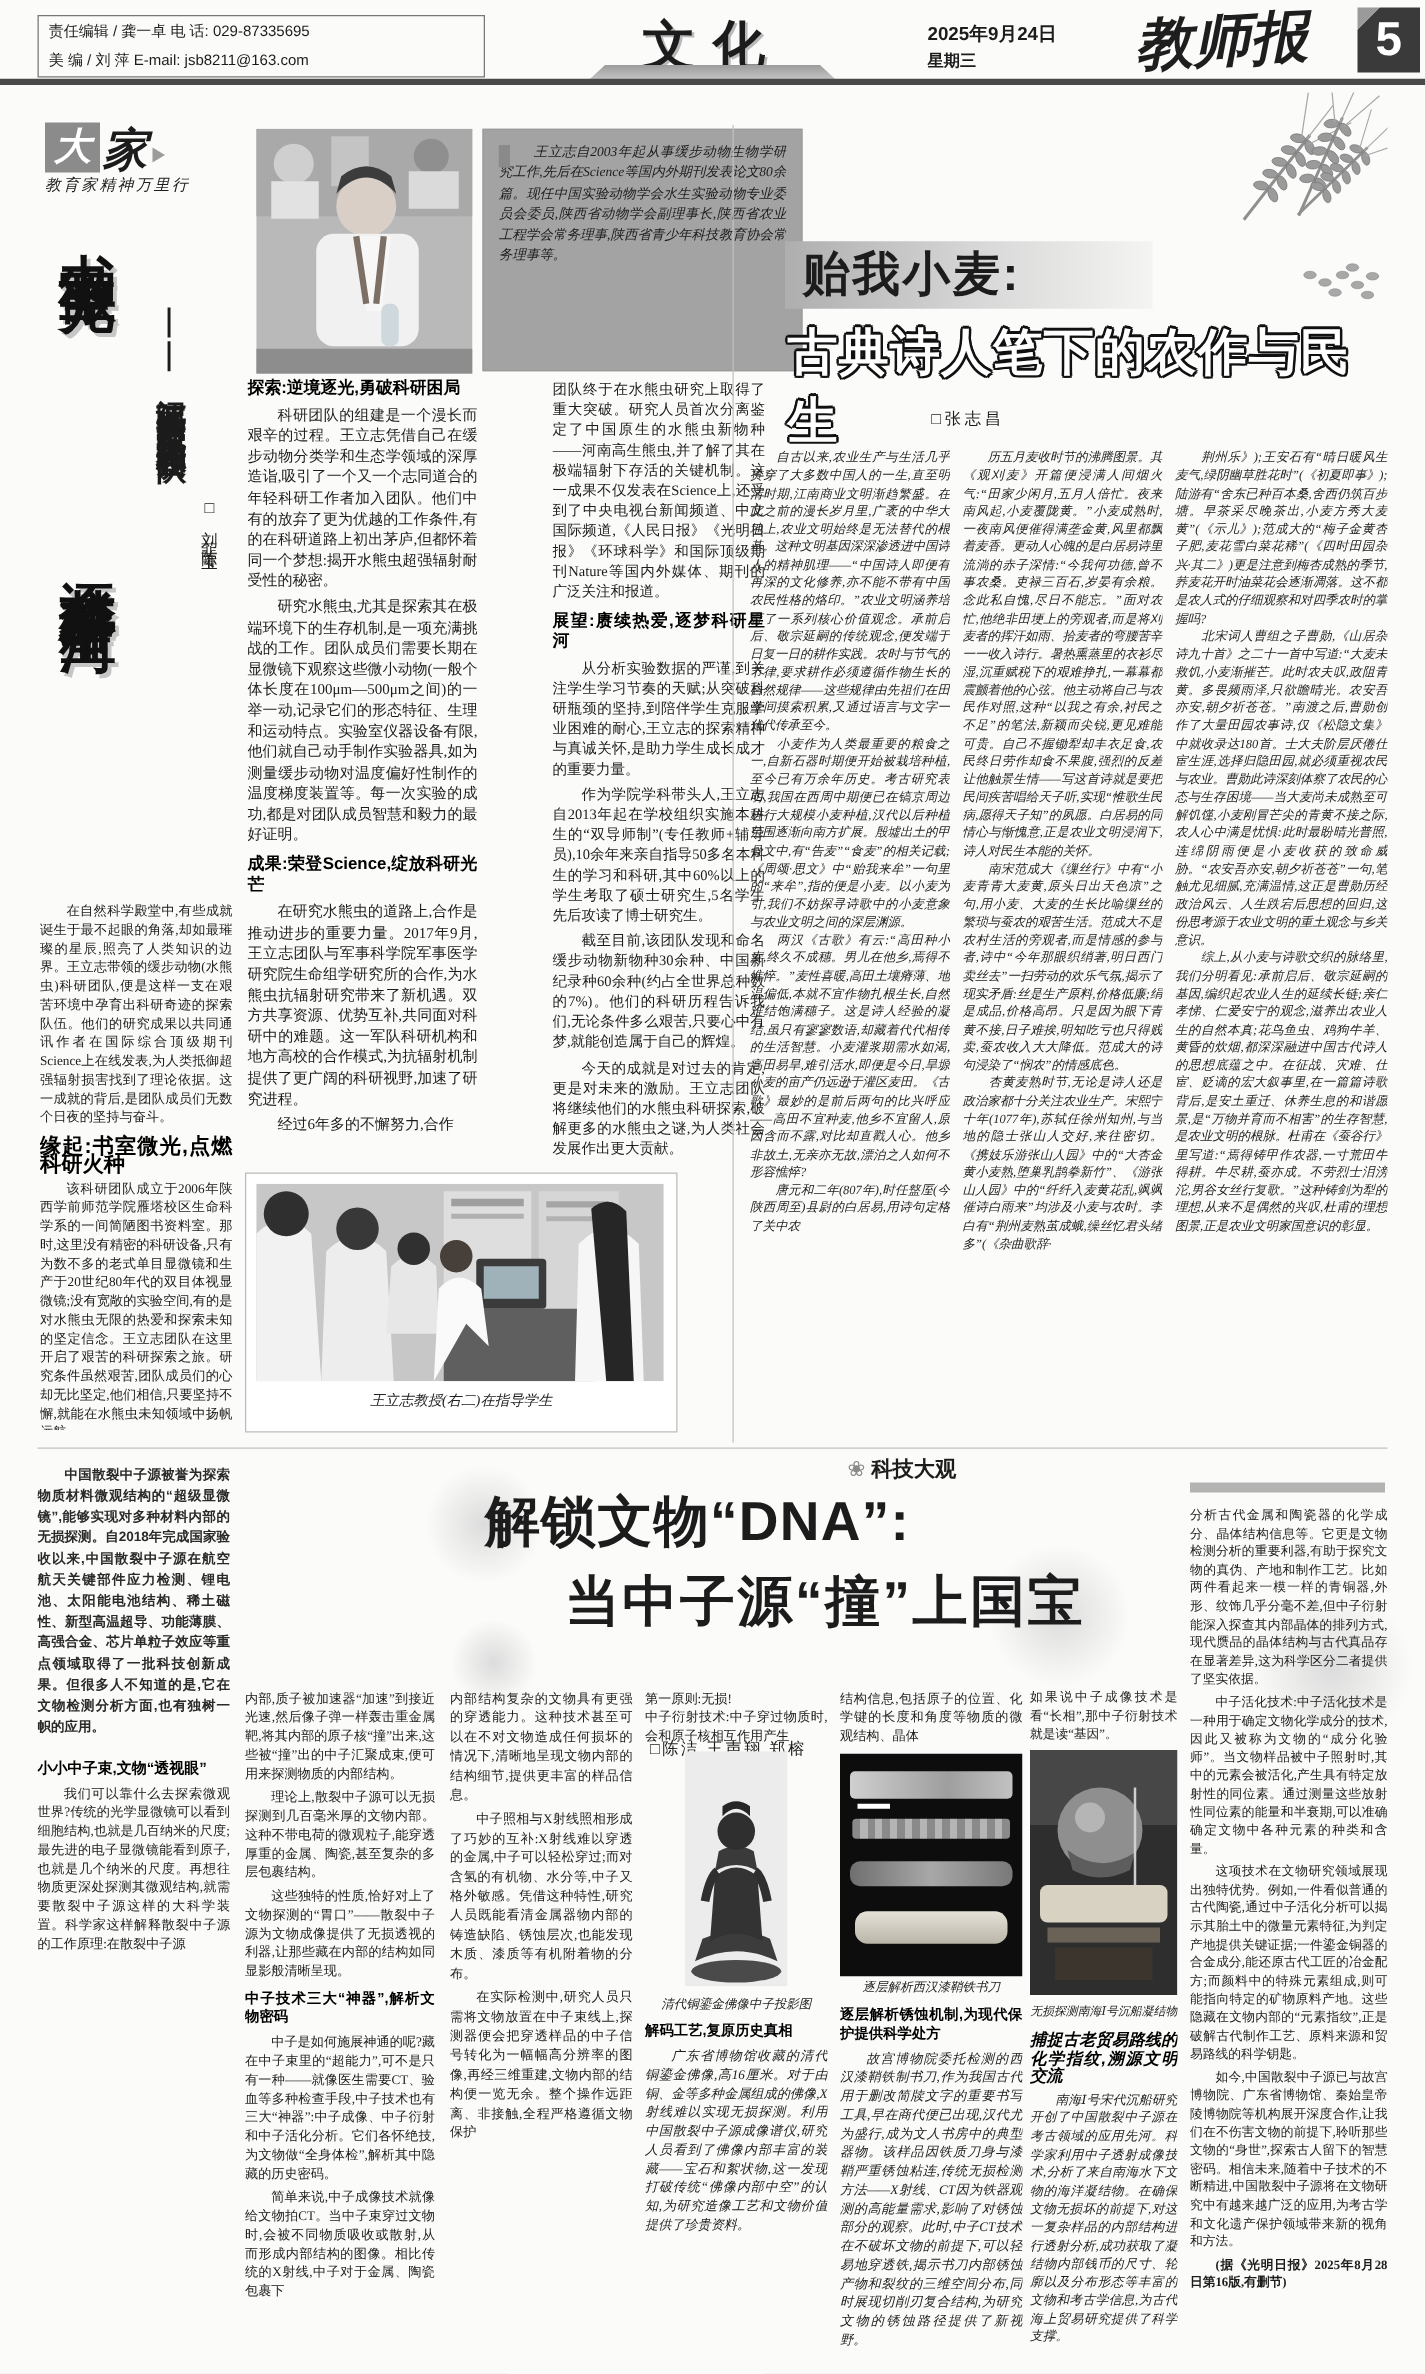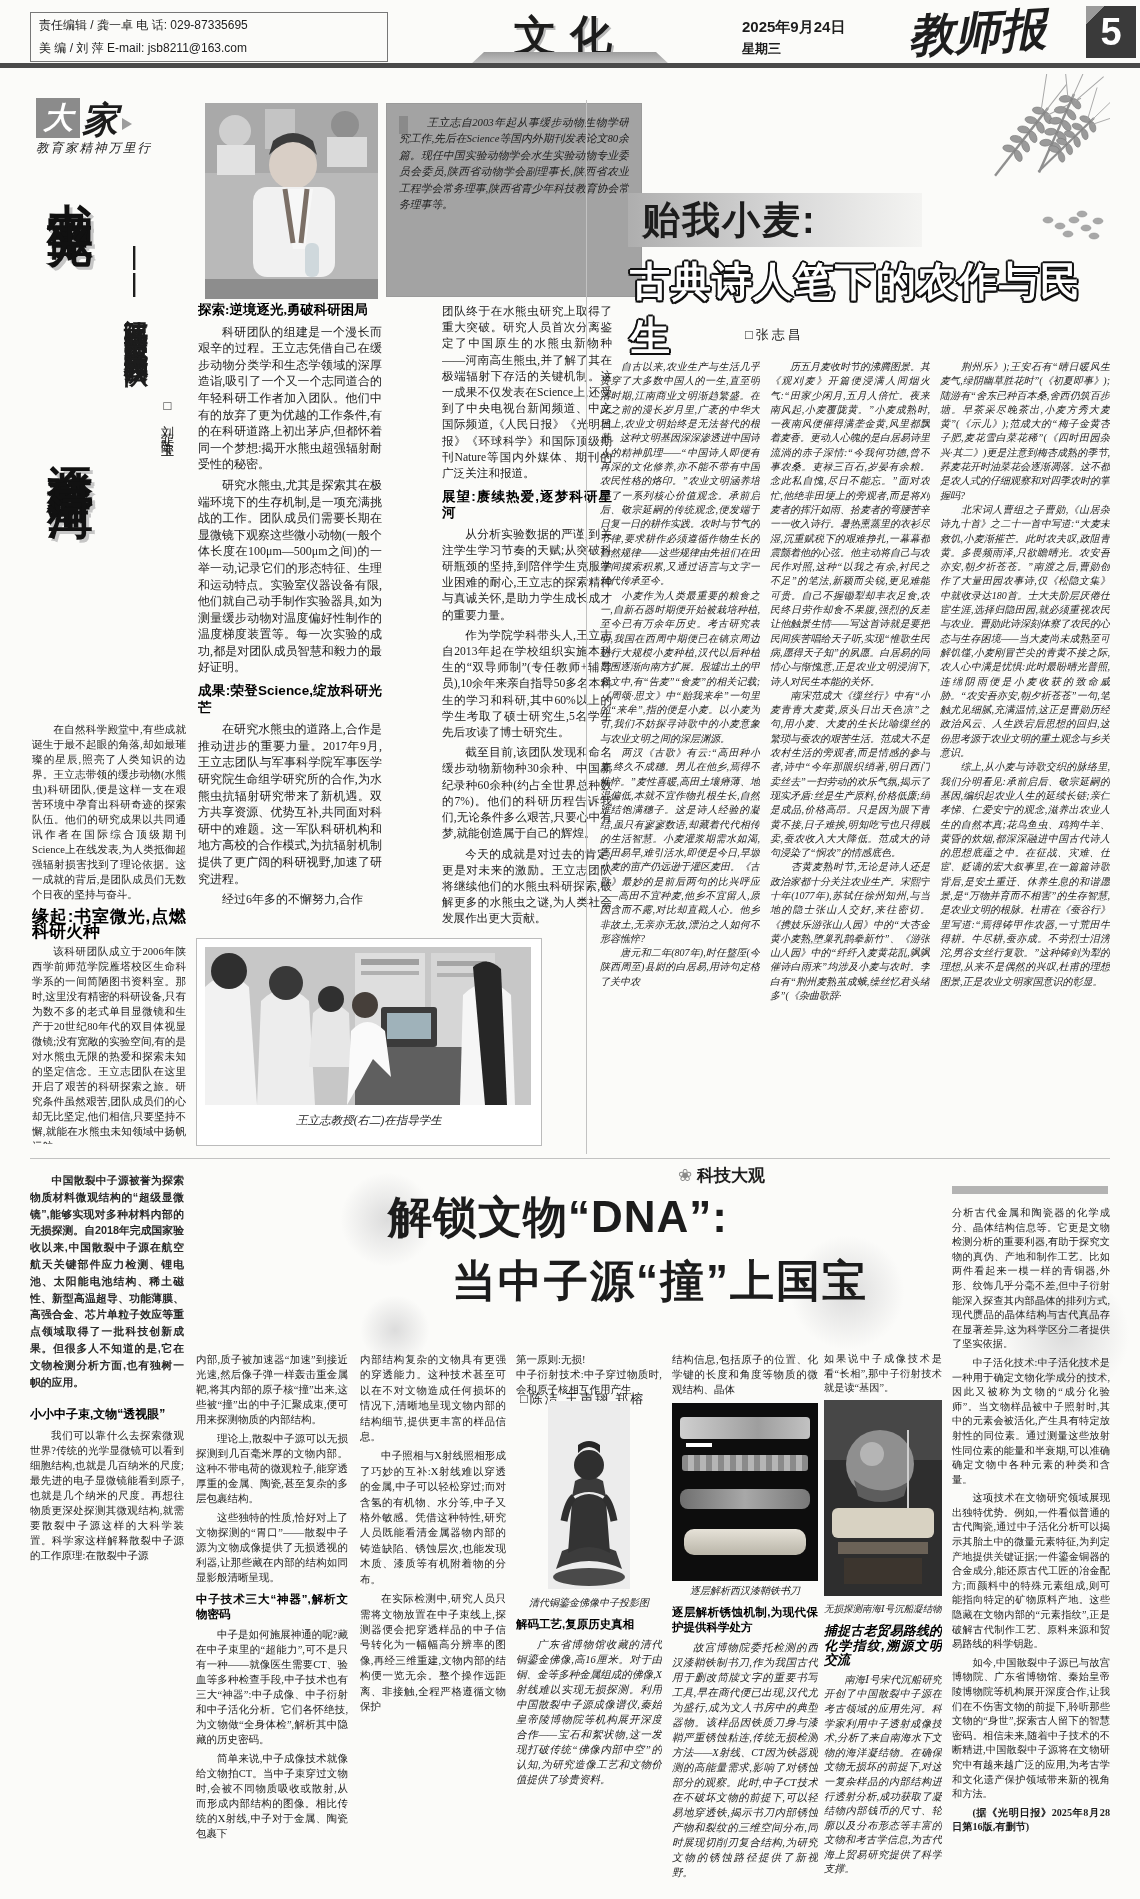--- a/index.html
+++ b/index.html
@@ -83,21 +83,21 @@
     <div class="kai col" style="margin:10px 12px 0 12px;font-size:10.8px;line-height:16.4px;text-indent:2.6em;">王立志自2003年起从事缓步动物生物学研究工作,先后在Science等国内外期刊发表论文80余篇。现任中国实验动物学会水生实验动物专业委员会委员,陕西省动物学会副理事长,陕西省农业工程学会常务理事,陕西省青少年科技教育协会常务理事等。</div>
   </div>
 
   <div class="abs col" style="left:32px;top:722px;width:154px;height:422px;font-size:10.6px;line-height:15px;">
     <div class="p">在自然科学殿堂中,有些成就诞生于最不起眼的角落,却如最璀璨的星辰,照亮了人类知识的边界。王立志带领的缓步动物(水熊虫)科研团队,便是这样一支在艰苦环境中孕育出科研奇迹的探索队伍。他们的研究成果以共同通讯作者在国际综合顶级期刊Science上在线发表,为人类抵御超强辐射损害找到了理论依据。这一成就的背后,是团队成员们无数个日夜的坚持与奋斗。</div>
     <div class="shead" style="font-size:17px;">缘起:书室微光,点燃科研火种</div>
     <div class="p">该科研团队成立于2006年陕西学前师范学院雁塔校区生命科学系的一间简陋图书资料室。那时,这里没有精密的科研设备,只有为数不多的老式单目显微镜和生产于20世纪80年代的双目体视显微镜;没有宽敞的实验空间,有的是对水熊虫无限的热爱和探索未知的坚定信念。王立志团队在这里开启了艰苦的科研探索之旅。研究条件虽然艰苦,团队成员们的心却无比坚定,他们相信,只要坚持不懈,就能在水熊虫未知领域中扬帆远航。</div>
   </div>
 
   <div class="abs col" style="left:198px;top:300px;width:184px;height:636px;font-size:12px;line-height:16.6px;">
-    <div class="shead" style="font-size:13.5px;margin-top:2px;font-family:Liberation Serif, serif;">探索:逆境逐光,勇破科研困局</div>
+    <div class="shead" style="font-size:13.5px;margin-top:2px;">探索:逆境逐光,勇破科研困局</div>
     <div class="p">科研团队的组建是一个漫长而艰辛的过程。王立志凭借自己在缓步动物分类学和生态学领域的深厚造诣,吸引了一个又一个志同道合的年轻科研工作者加入团队。他们中有的放弃了更为优越的工作条件,有的在科研道路上初出茅庐,但都怀着同一个梦想:揭开水熊虫超强辐射耐受性的秘密。</div>
     <div class="p">研究水熊虫,尤其是探索其在极端环境下的生存机制,是一项充满挑战的工作。团队成员们需要长期在显微镜下观察这些微小动物(一般个体长度在100μm—500μm之间)的一举一动,记录它们的形态特征、生理和运动特点。实验室仪器设备有限,他们就自己动手制作实验器具,如为测量缓步动物对温度偏好性制作的温度梯度装置等。每一次实验的成功,都是对团队成员智慧和毅力的最好证明。</div>
     <div class="shead" style="font-size:13.5px;">成果:荣登Science,绽放科研光芒</div>
     <div class="p">在研究水熊虫的道路上,合作是推动进步的重要力量。2017年9月,王立志团队与军事科学院军事医学研究院生命组学研究所的合作,为水熊虫抗辐射研究带来了新机遇。双方共享资源、优势互补,共同面对科研中的难题。这一军队科研机构和地方高校的合作模式,为抗辐射机制提供了更广阔的科研视野,加速了研究进程。</div>
     <div class="p">经过6年多的不懈努力,合作</div>
   </div>
 
   <div class="abs col" style="left:402px;top:304px;width:170px;height:640px;font-size:11.6px;line-height:16.2px;margin-left:40px;">
     <div class="pc">团队终于在水熊虫研究上取得了重大突破。研究人员首次分离鉴定了中国原生的水熊虫新物种——河南高生熊虫,并了解了其在极端辐射下存活的关键机制。这一成果不仅发表在Science上,还受到了中央电视台新闻频道、中文国际频道,《人民日报》《光明日报》《环球科学》和国际顶级期刊Nature等国内外媒体、期刊的广泛关注和报道。</div>
     <div class="shead" style="font-size:13.5px;">展望:赓续热爱,逐梦科研星河</div>
@@ -236,21 +236,21 @@
         <path d="M8 168 q33 -16 66 0 l-6 -18 q-27 -12 -54 0 z" fill="#3c3c3c"></path>
         <path d="M20 152 q21 -12 42 0 l-4 -52 q-17 -14 -34 0 z" fill="#333"></path>
         <path d="M24 96 q17 -10 34 0 l-3 -16 q-14 -8 -28 0 z" fill="#3a3a3a"></path>
         <circle cx="41" cy="64" r="15" fill="#2f2f2f"></circle>
         <path d="M30 52 q11 -12 22 0 l0 -8 q-11 -8 -22 0 z" fill="#262626"></path>
         <path d="M16 120 q4 -20 10 -24 M66 120 q-4 -20 -10 -24" stroke="#2f2f2f" stroke-width="7" fill="none"></path>
       </svg>
     </div>
     <div class="caption" style="font-size:10px;">清代铜鎏金佛像中子投影图</div>
     <div class="shead" style="font-size:11.5px;">解码工艺,复原历史真相</div>
-    <div class="p kai">广东省博物馆收藏的清代铜鎏金佛像,高16厘米。对于由铜、金等多种金属组成的佛像,X射线难以实现无损探测。利用中国散裂中子源成像谱仪,秦始皇帝陵博物院等机构展开深度合作——宝石和絮状物,这一发现打破传统“佛像内部中空”的认知,为研究造像工艺和文物价值提供了珍贵资料。</div>
+    <div class="p kai">广东省博物馆收藏的清代铜鎏金佛像,高16厘米。对于由铜、金等多种金属组成的佛像,X射线难以实现无损探测。利用中国散裂中子源成像谱仪,研究人员看到了佛像内部丰富的装藏——宝石和絮状物,这一发现打破传统“佛像内部中空”的认知,为研究造像工艺和文物价值提供了珍贵资料。</div>
   </div>
 
   <div class="abs col" style="left:672px;top:1352px;width:146px;height:547px;font-size:10.5px;line-height:15px;">
     <div class="pc">结构信息,包括原子的位置、化学键的长度和角度等物质的微观结构、晶体</div>
     <div style="width:146px;height:178px;background:#0d0d0d;margin:6px 0 2px 0;position:relative;">
       <div style="position:absolute;left:8px;top:14px;width:130px;height:22px;background:linear-gradient(90deg,#cfcfcf,#9e9e9e 60%,#c2c2c2);border-radius:4px;"></div>
       <div style="position:absolute;left:10px;top:52px;width:126px;height:16px;background:repeating-linear-gradient(90deg,#8a8a8a 0 6px,#b5b5b5 6px 12px);border-radius:3px;"></div>
       <div style="position:absolute;left:8px;top:86px;width:130px;height:20px;background:linear-gradient(90deg,#6f6f6f,#a8a8a8,#787878);border-radius:8px;"></div>
       <div style="position:absolute;left:12px;top:126px;width:122px;height:26px;background:linear-gradient(#e6e2d8,#b9b5a8);border-radius:10px;"></div>
       <div style="position:absolute;left:14px;top:40px;width:26px;height:4px;background:#fff;"></div>

